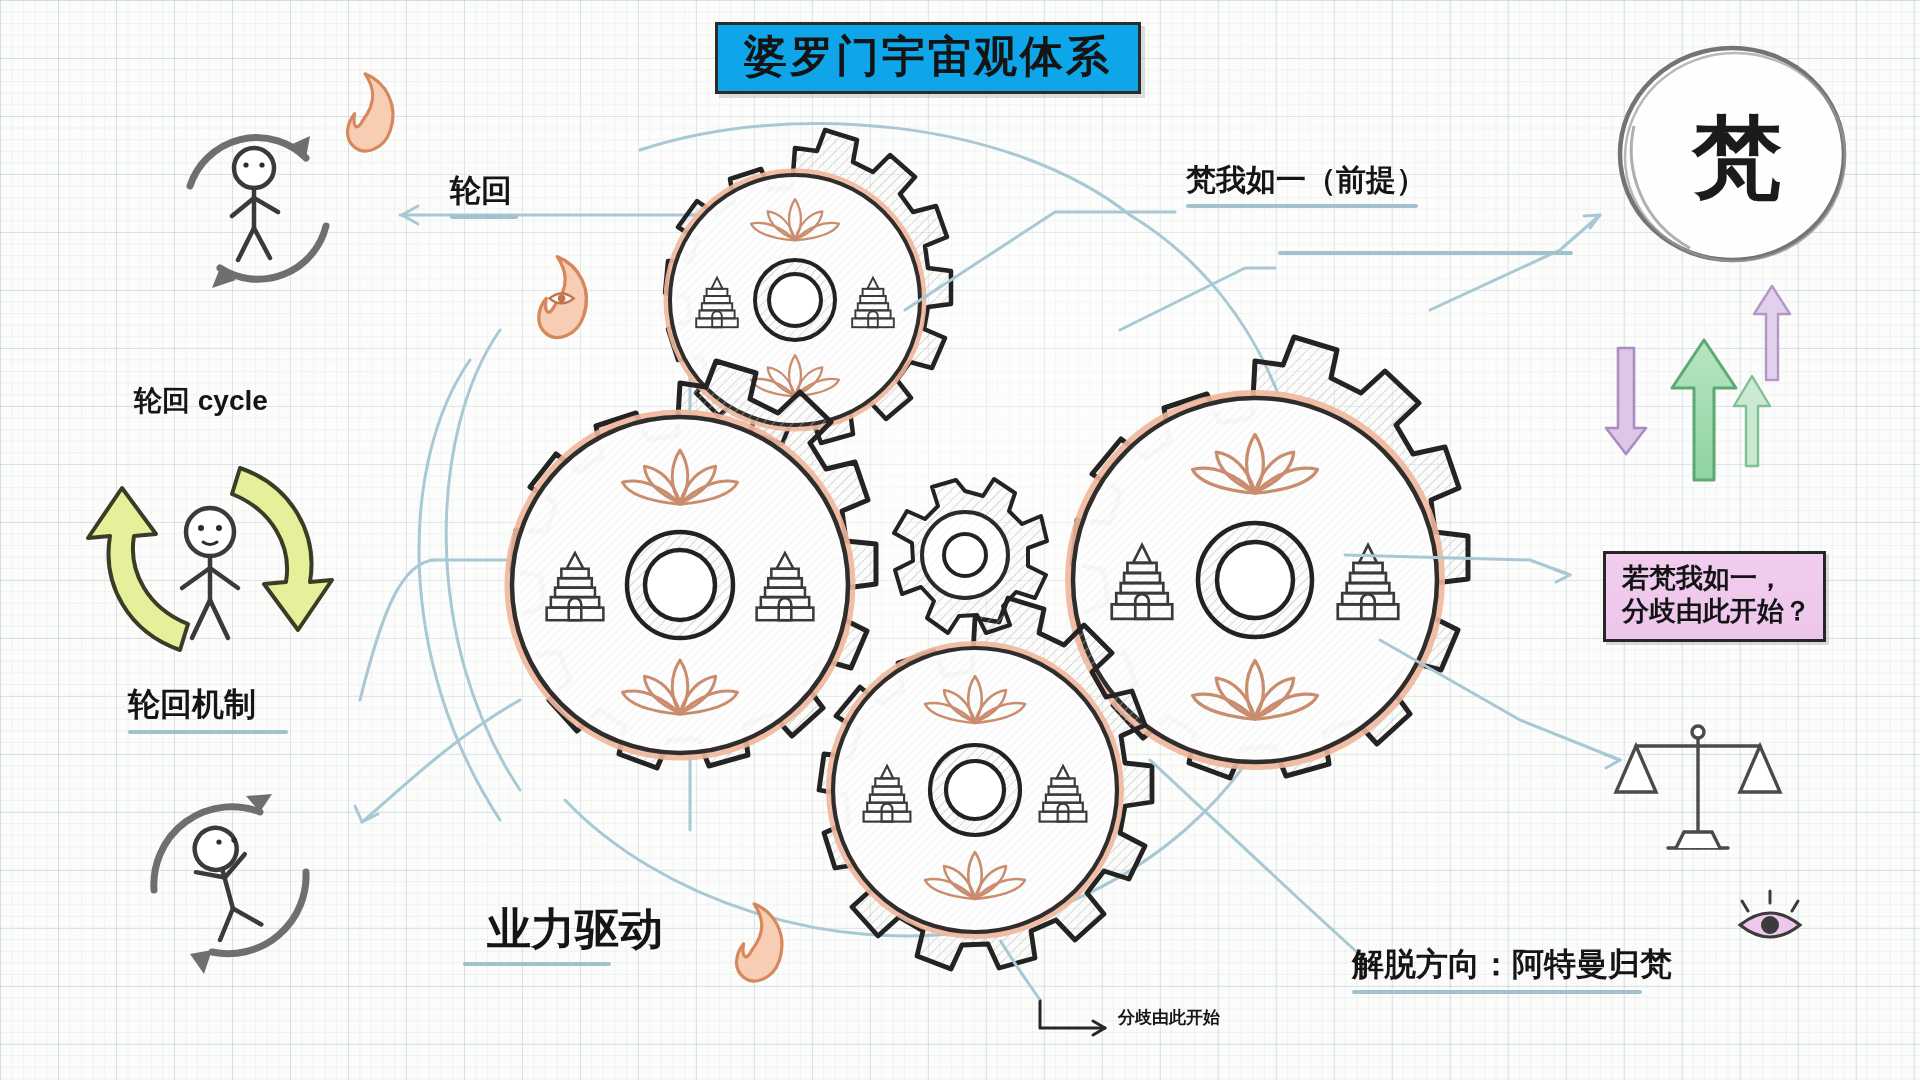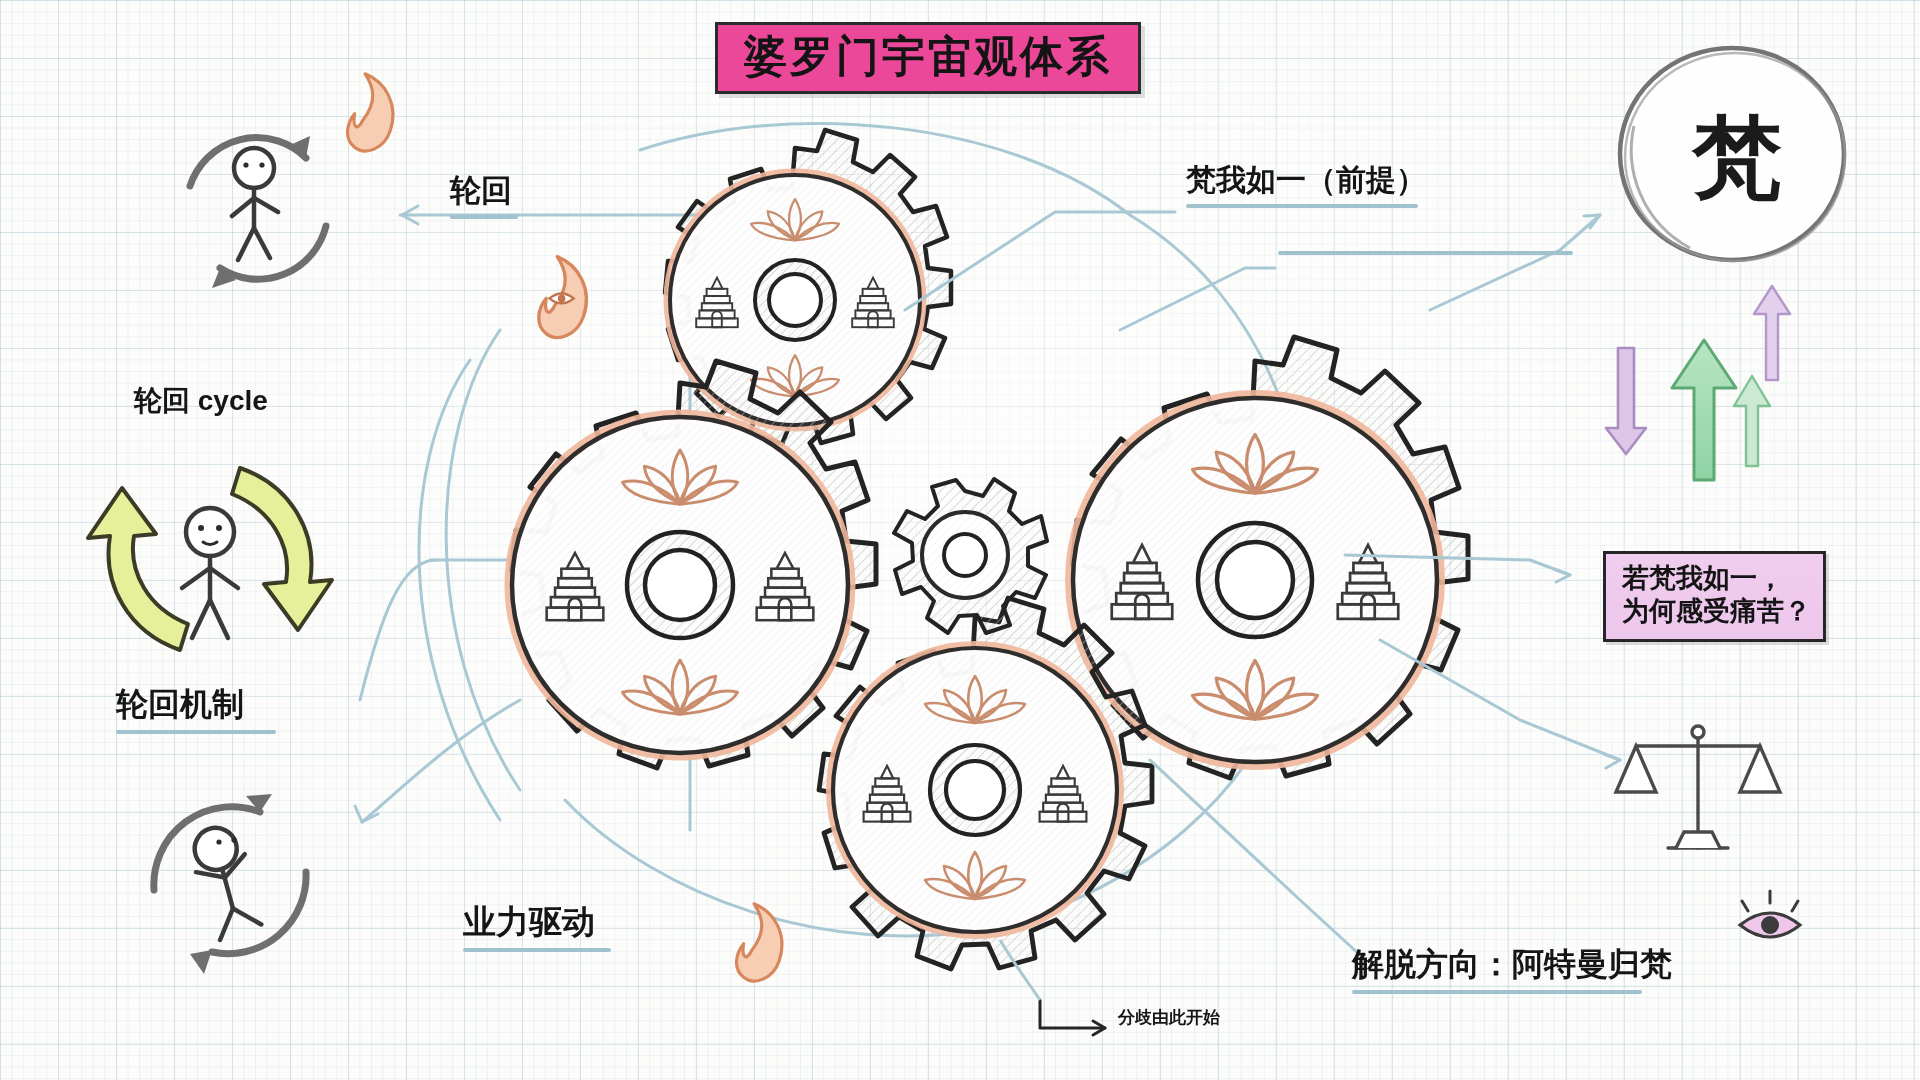--- a/index.html
+++ b/index.html
@@ -23,21 +23,21 @@
     content:"";position:absolute;inset:0;
     background:radial-gradient(ellipse at 50% 45%, rgba(255,255,255,.55) 0%, rgba(255,255,255,0) 70%);
     pointer-events:none;
   }
   svg.draw{position:absolute;left:0;top:0;width:1920px;height:1080px;overflow:visible;}
 
   
   #title-box{
     position:absolute;left:715px;top:22px;
     padding:9px 26px 12px 26px;
-    background:#ec4899;
+    background:#0ea5e9;
     border:3px solid #2b2b2b;
     box-shadow:4px 4px 0 rgba(60,70,75,.17);
   }
   #title-box .t{
     font-size:43px;font-weight:bold;color:#141414;letter-spacing:3px;
     white-space:nowrap;line-height:1.05;
   }
 
   
   .lab{position:absolute;white-space:nowrap;color:#151515;font-weight:bold;}
@@ -445,27 +445,27 @@
 
 <div class="lab" style="left:437px;top:170px;margin-left:13px;">
   <span class="txt" style="font-size:31px;">轮回</span>
   <span class="ul" style="width:68px;"></span>
 </div>
 
 <div class="lab" style="left:134px;top:382px;">
   <span class="txt" style="font-size:28px;">轮回 cycle</span>
 </div>
 
-<div class="lab" style="left:116px;top:683px;">
+<div class="lab" style="left:128px;top:683px;">
   <span class="txt" style="font-size:32px;">轮回机制</span>
   <span class="ul" style="width:160px;"></span>
 </div>
 
 <div class="lab" style="left:463px;top:900px;">
-  <span class="txt" style="font-size:33px;">业力驱动</span>
+  <span class="txt" style="font-size:44px;margin-left:24px;">业力驱动</span>
   <span class="ul" style="width:148px;"></span>
 </div>
 
 <div class="lab" style="left:1186px;top:160px;">
   <span class="txt" style="font-size:30px;">梵我如一（前提）</span>
   <span class="ul" style="width:232px;"></span>
 </div>
 
 <div class="lab" style="left:1278px;top:248px;">
   <span class="ul" style="width:295px;"></span>
@@ -475,14 +475,14 @@
   <span class="txt" style="font-size:32px;">解脱方向：阿特曼归梵</span>
   <span class="ul" style="width:290px;"></span>
 </div>
 
 <div class="lab" style="left:1118px;top:1006px;">
   <span class="txt" style="font-size:17px;">分歧由此开始</span>
 </div>
 
 <div id="note">
   <div>若梵我如一，</div>
-  <div>为何感受痛苦？</div>
+  <div>分歧由此开始？</div>
 </div>
 
 </body></html>

